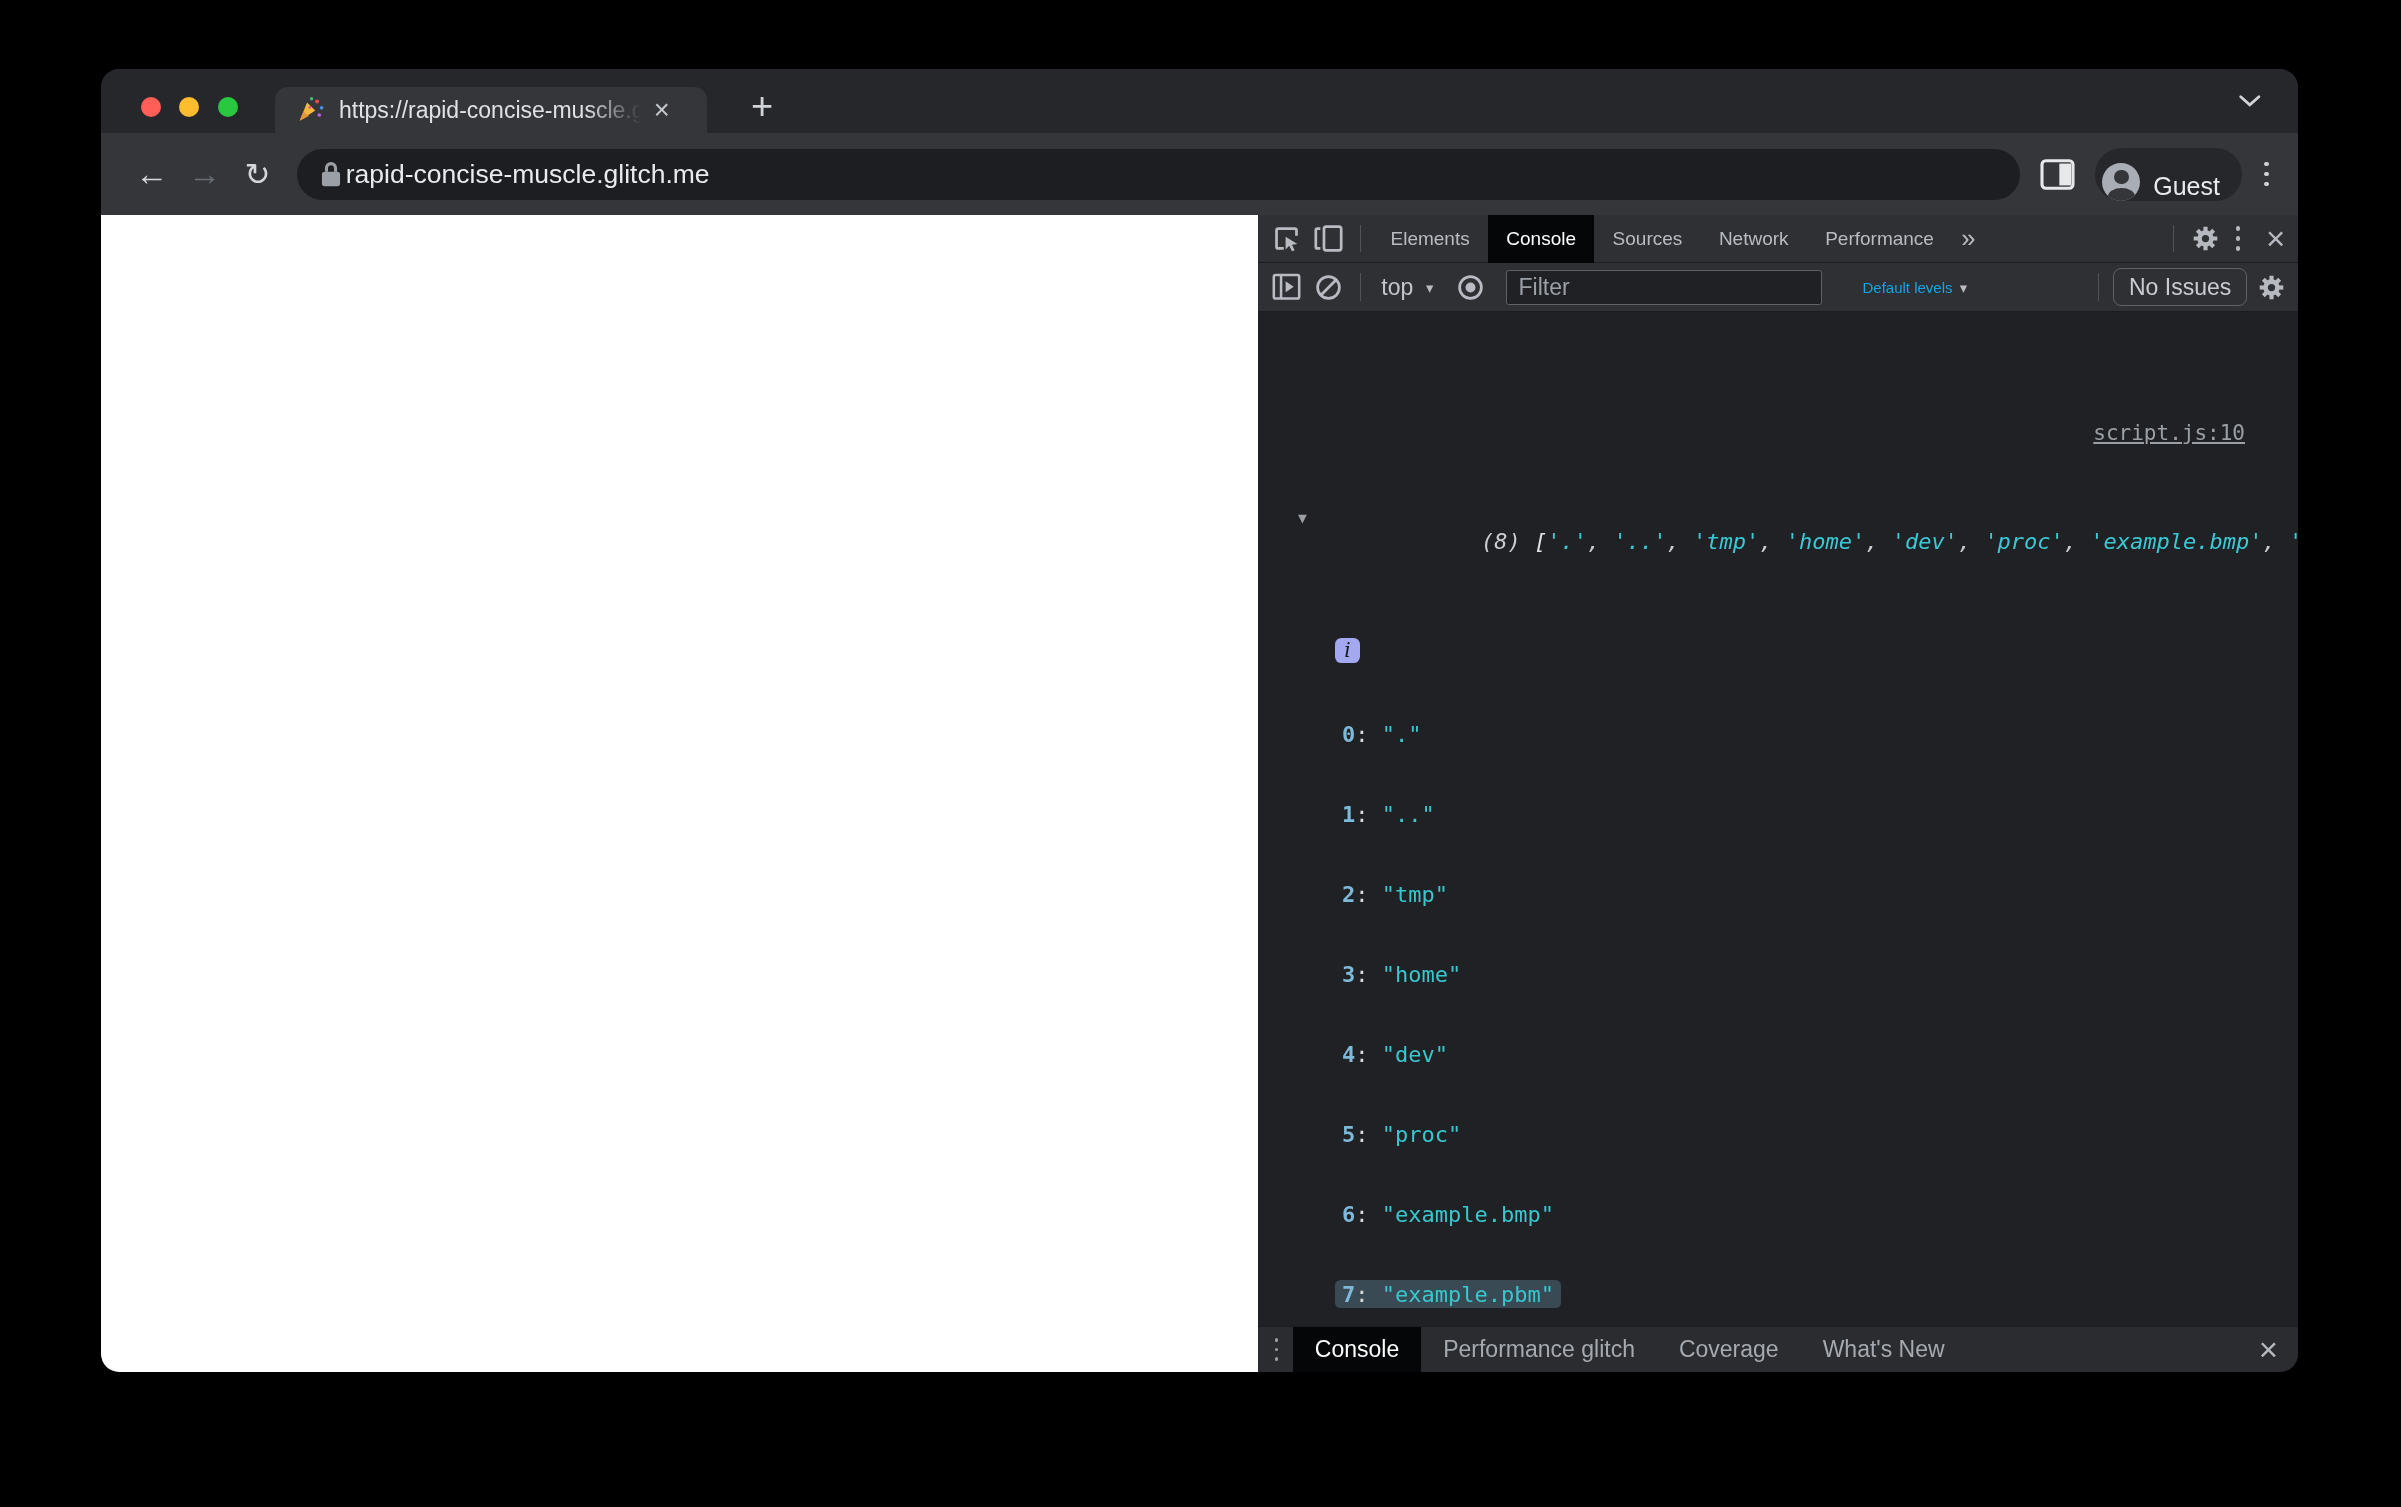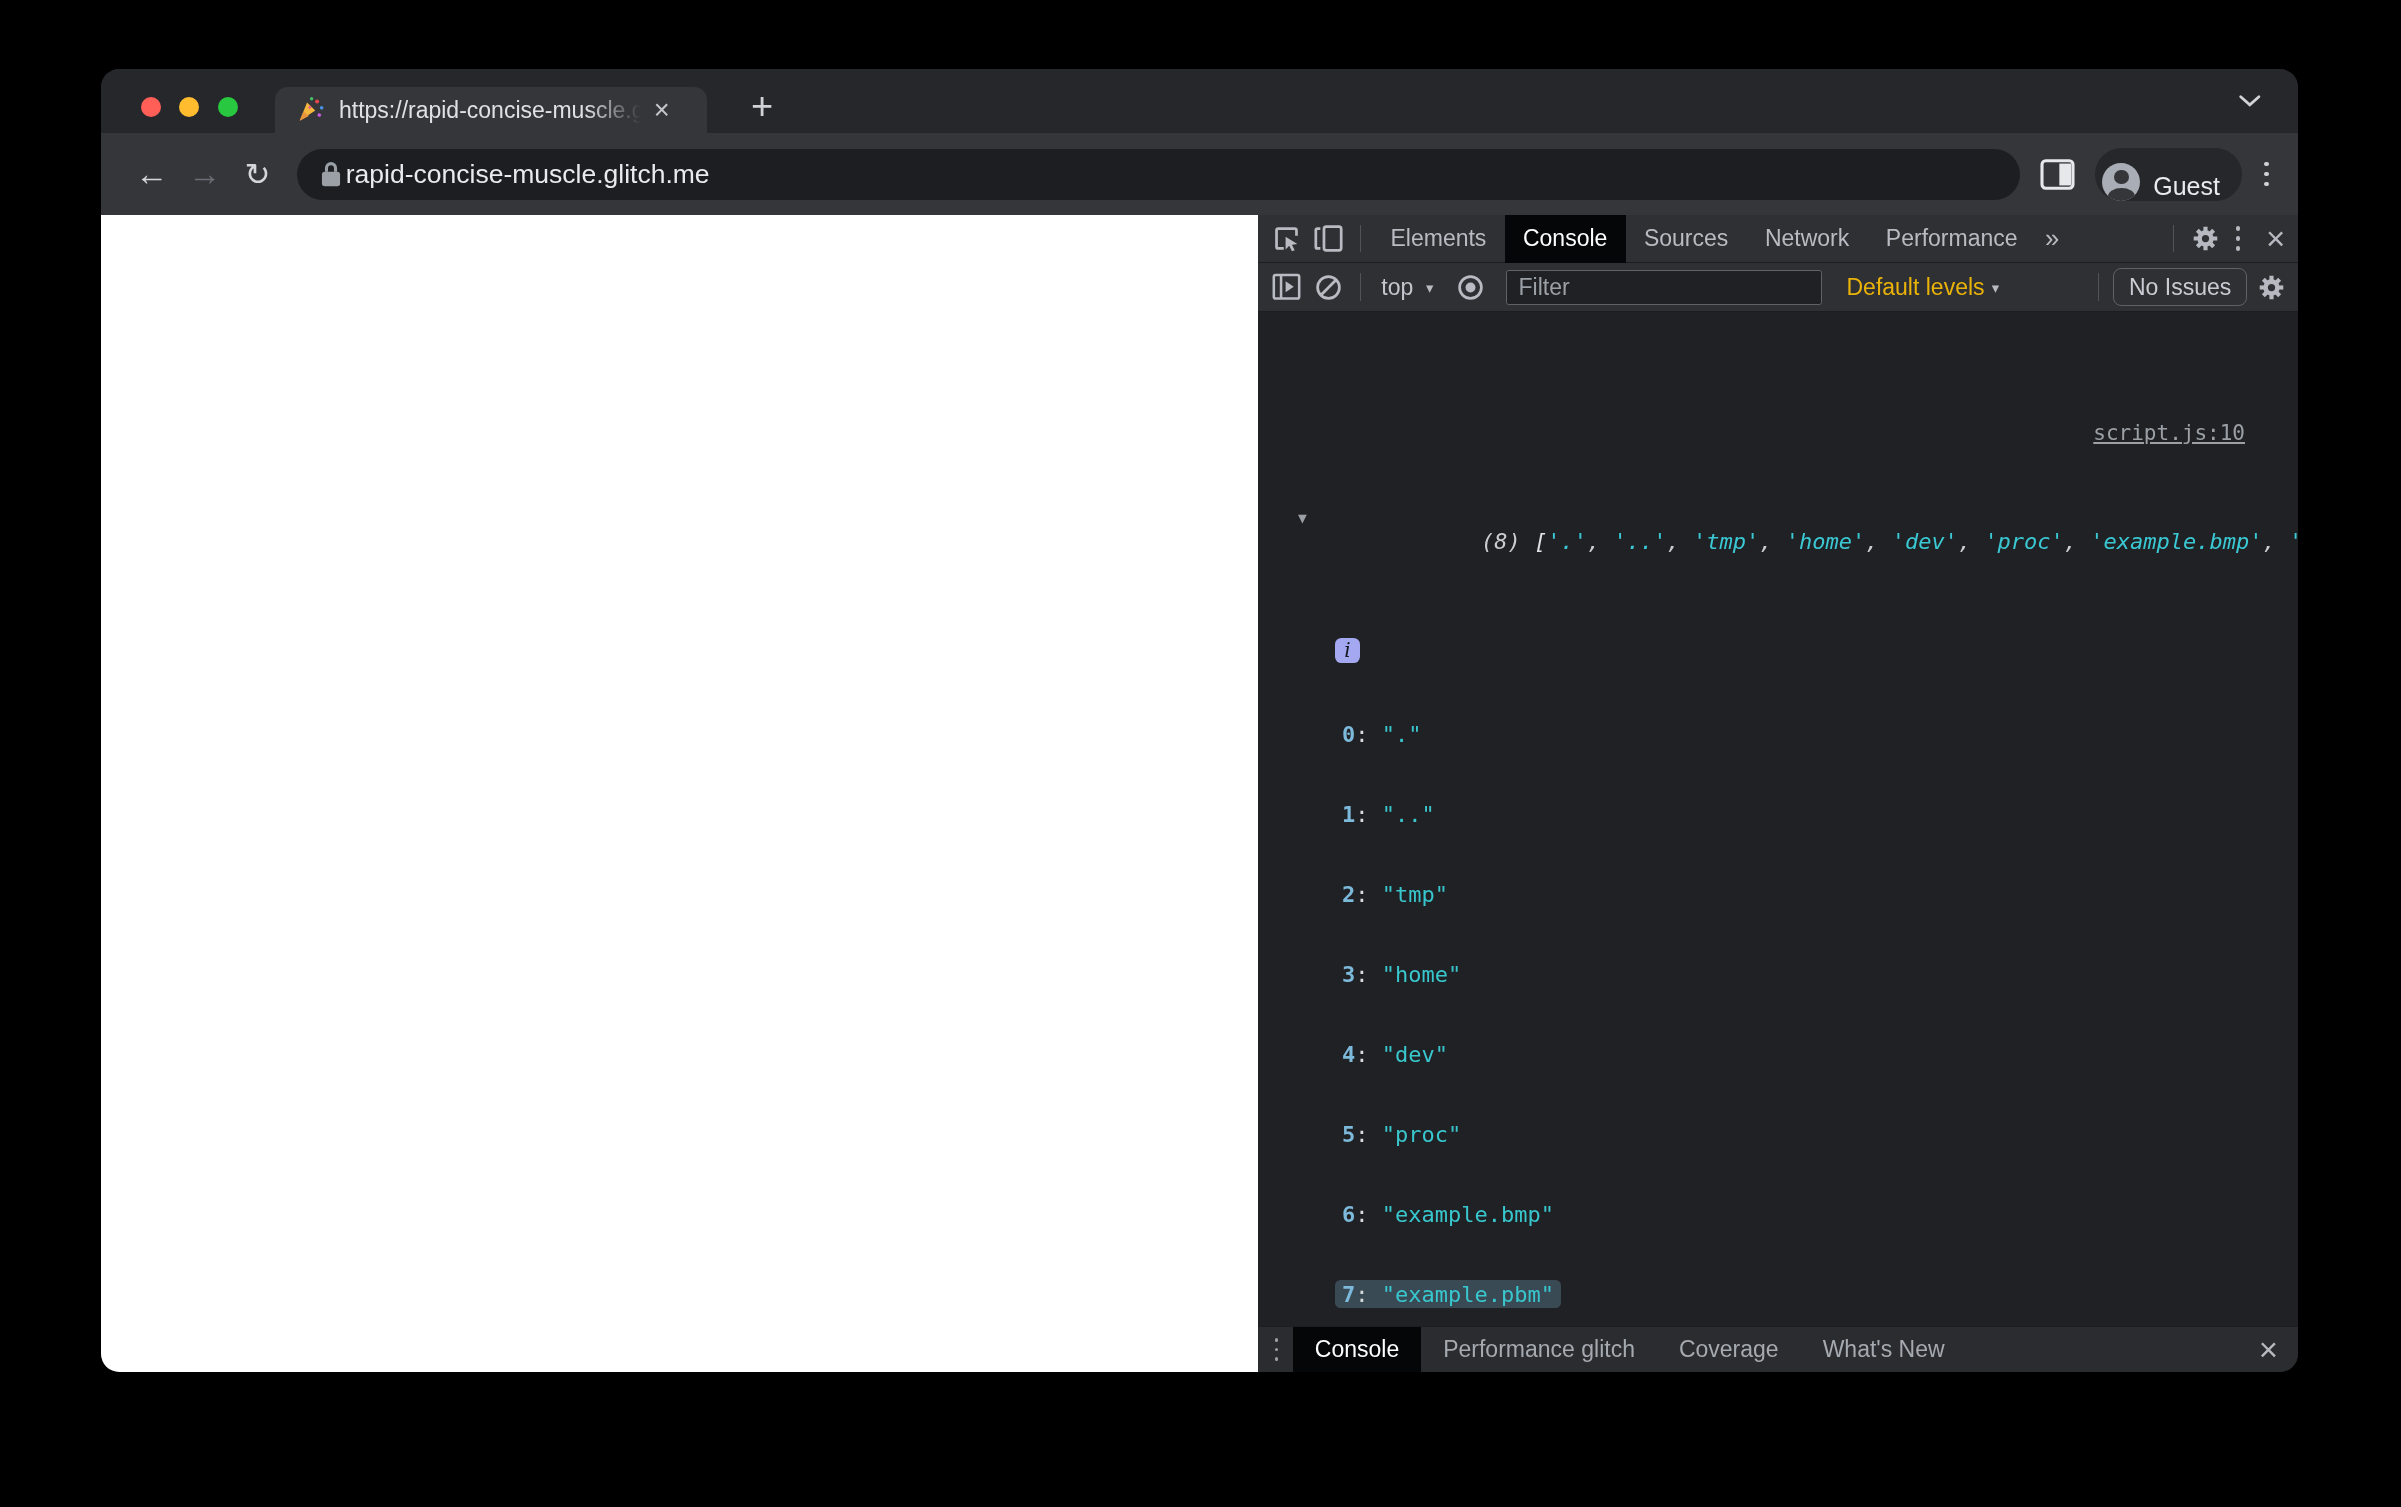--- a/index.html
+++ b/index.html
@@ -49,30 +49,30 @@
   .page { width:1157px; background:#fff; }
 
   
   .devtools { flex:1; background:#202124; display:flex; flex-direction:column; min-width:0;
     font-family:"Liberation Sans", sans-serif; }
   .dt-row { display:flex; align-items:center; background:#2f3034; }
   .dt-tabbar { height:48px; flex:0 0 48px; border-bottom:0.9px solid #1c1d20; }
   .dt-toolbar { height:49px; flex:0 0 49px; border-bottom:0.9px solid #1c1d20; }
   .vdiv { width:0.9px; height:27.4px; background:#505357; margin:0 11px; }
   .dt-icon { width:42px; height:37px; display:flex; align-items:center; justify-content:center; flex:0 0 auto; }
-  .dt-tab { font-size:23px; color:#b8bcc2; padding:0 18.3px; height:48px; display:flex; align-items:center;text-align:center; }
+  .dt-tab { font-size:19px; color:#b8bcc2; padding:0 18.3px; height:48px; display:flex; align-items:center;text-align:center; }
   .dt-tab.active { background:#050607; color:#ffffff; }
   .moretabs { font-size:25.6px; color:#b8bcc2; padding:0 9.1px; }
   .dt-x { font-size:33px; color:#b6bac0; padding:0 12.8px; margin-left:3.7px; line-height:33px; }
   .ctx { font-size:23px; color:#c3c7cd; margin:0 5.5px 0 9.1px; }
   .caret { font-size:14.6px; color:#b8bcc2; margin-left:7.3px; }
   .filter { width:316px; height:35px; margin-left:14.6px; background:#202124; border:0.9px solid #5f6368;
     border-radius:2.7px; color:#e8eaed; font-size:23px; padding:0 11px; outline:none; }
   .filter::placeholder { color:#9aa0a6; }
-  .levels { font-size:23px; color:#eab308; margin-left:24px; }
+  .levels { font-size:15px; color:#0ea5e9; margin-left:40px; }
   .noissues { border:0.9px solid #5f6368; border-radius:8.2px; padding:4.6px 14.6px; font-size:23px; color:#c9cdd3; margin:0 3.7px; }
 
   
   .console { flex:1; font-family:"DejaVu Sans Mono", monospace; font-size:22px; color:#e8eaed;
     white-space:pre; overflow:hidden; padding-top:5.5px; }
   .msg { border-bottom:0.9px solid #393b3e; padding-bottom:11px; }
   .srcline { text-align:right; padding-right:53px; height:29px; line-height:29px; }
   .srclink { color:#9aa0a6; text-decoration:underline; font-size:21px; }
   .crow { line-height:30px; position:relative; }
   .preview { padding-left:64px; font-style:italic; color:#c9ccd1; }

